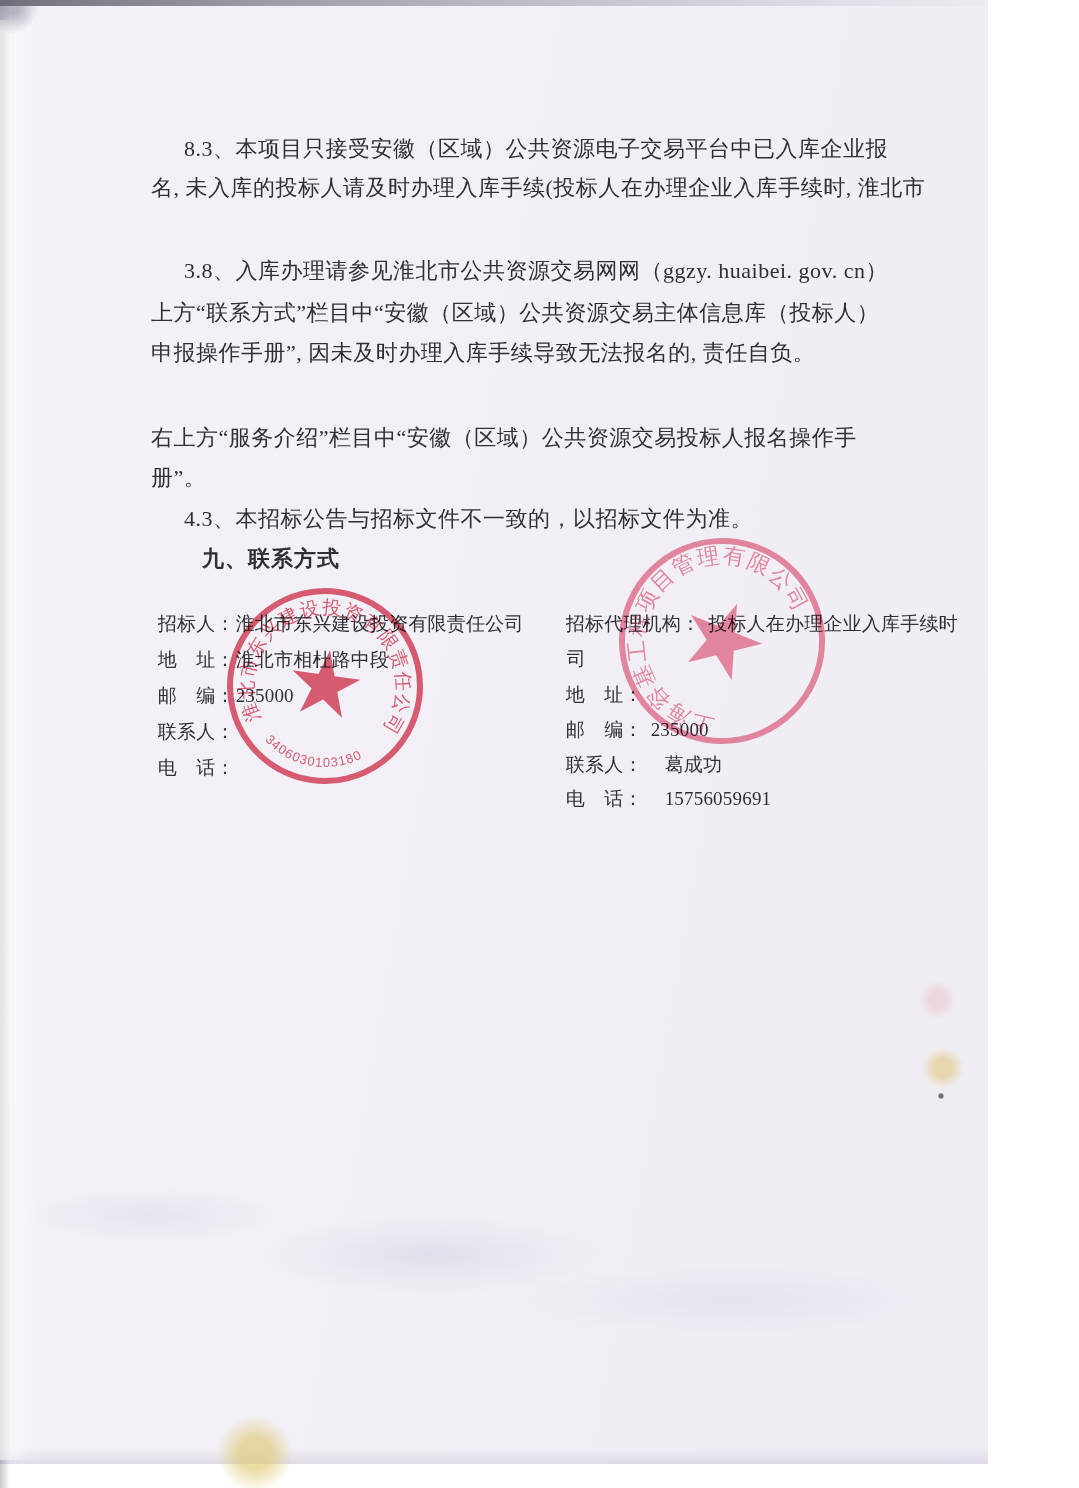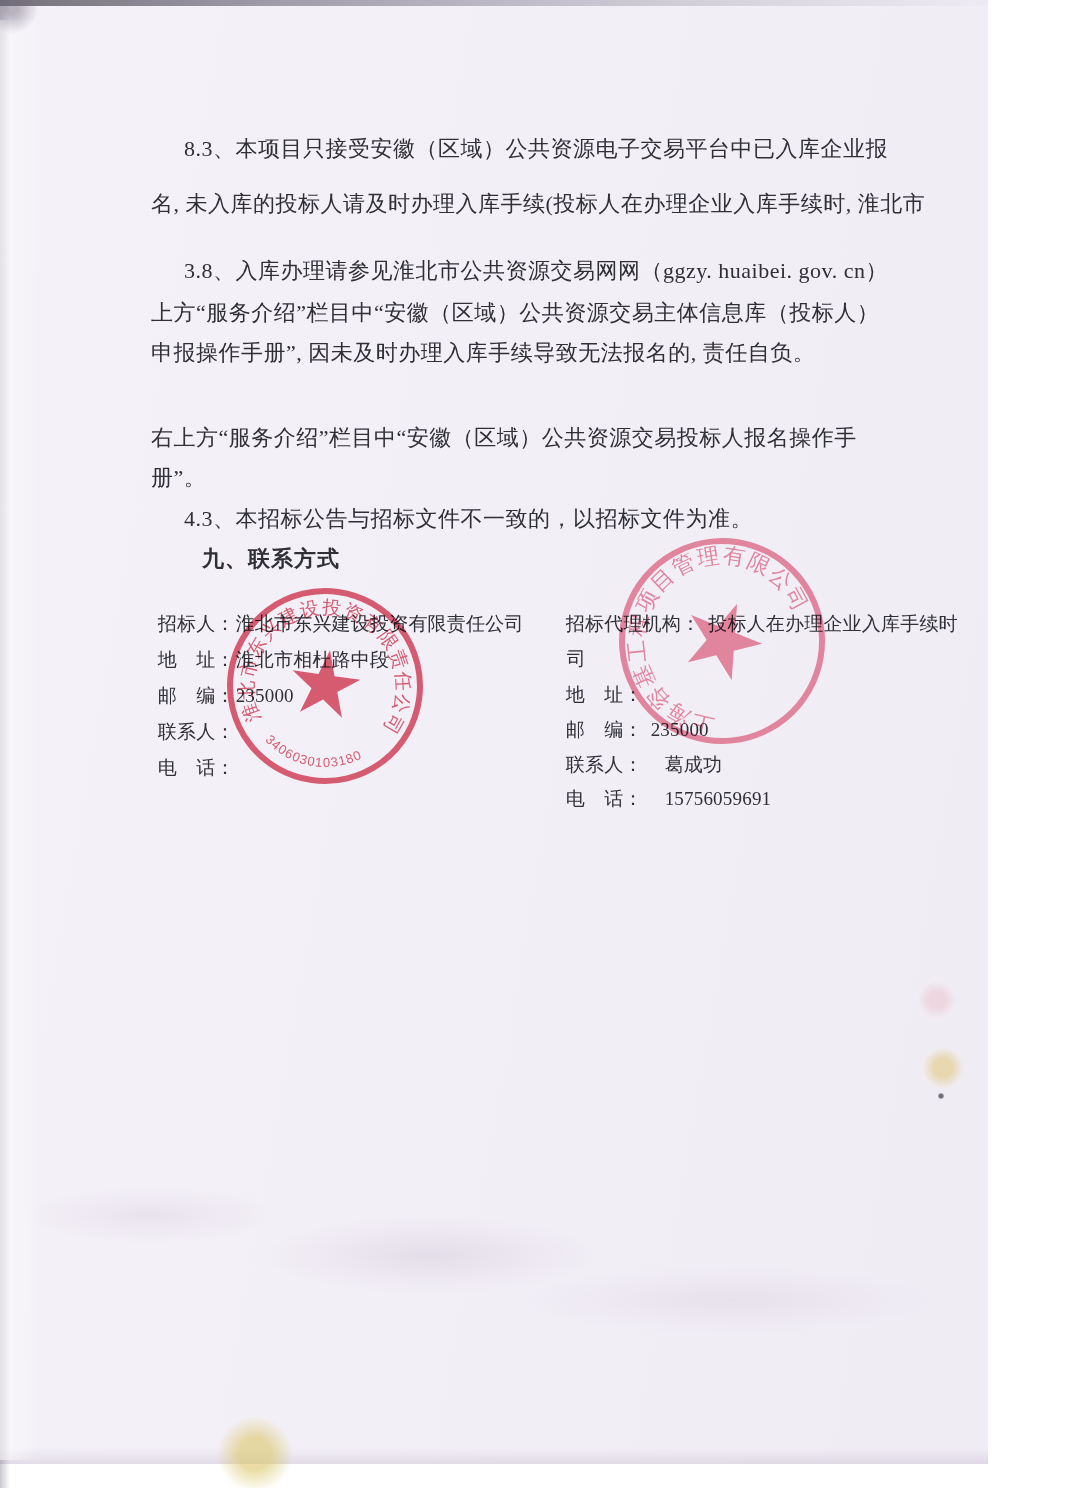--- a/index.html
+++ b/index.html
@@ -54,23 +54,23 @@
   <div class="strip-right"></div>
   <div class="fold-right"></div>
   <div class="strip-bottom"></div>
   <div class="shadow-bottom"></div>
   <div class="edge-top"></div>
   <div class="edge-left"></div>
   <div class="margin-light-left"></div>
   <div class="stains"></div>
 
   <div class="ln" style="left:184px;top:134px;">8.3、本项目只接受安徽（区域）公共资源电子交易平台中已入库企业报</div>
-  <div class="ln" style="left:151px;top:173px;margin-top:16px;">名, 未入库的投标人请及时办理入库手续(投标人在办理企业入库手续时, 淮北市</div>
+  <div class="ln" style="left:151px;top:173px;">名, 未入库的投标人请及时办理入库手续(投标人在办理企业入库手续时, 淮北市</div>
   <div class="ln" style="left:184px;top:256px;">3.8、入库办理请参见淮北市公共资源交易网网（ggzy. huaibei. gov. cn）</div>
-  <div class="ln" style="left:151px;top:298px;">上方“服务介绍”栏目中“安徽（区域）公共资源交易主体信息库（投标人）</div>
+  <div class="ln" style="left:151px;top:298px;">上方“联系方式”栏目中“安徽（区域）公共资源交易主体信息库（投标人）</div>
   <div class="ln" style="left:151px;top:338px;">申报操作手册”, 因未及时办理入库手续导致无法报名的, 责任自负。</div>
   <div class="ln" style="left:151px;top:423px;">右上方“服务介绍”栏目中“安徽（区域）公共资源交易投标人报名操作手</div>
   <div class="ln" style="left:151px;top:463px;">册”。</div>
   <div class="ln" style="left:184px;top:504px;">4.3、本招标公告与招标文件不一致的，以招标文件为准。</div>
 
   <div class="heading" style="left:202px;top:544px;">九、联系方式</div>
 
   <div class="crow" style="left:138px;top:619px;">
     <span>地　址：</span><span class="val">淮北市相杜路中段</span>
   </div>

